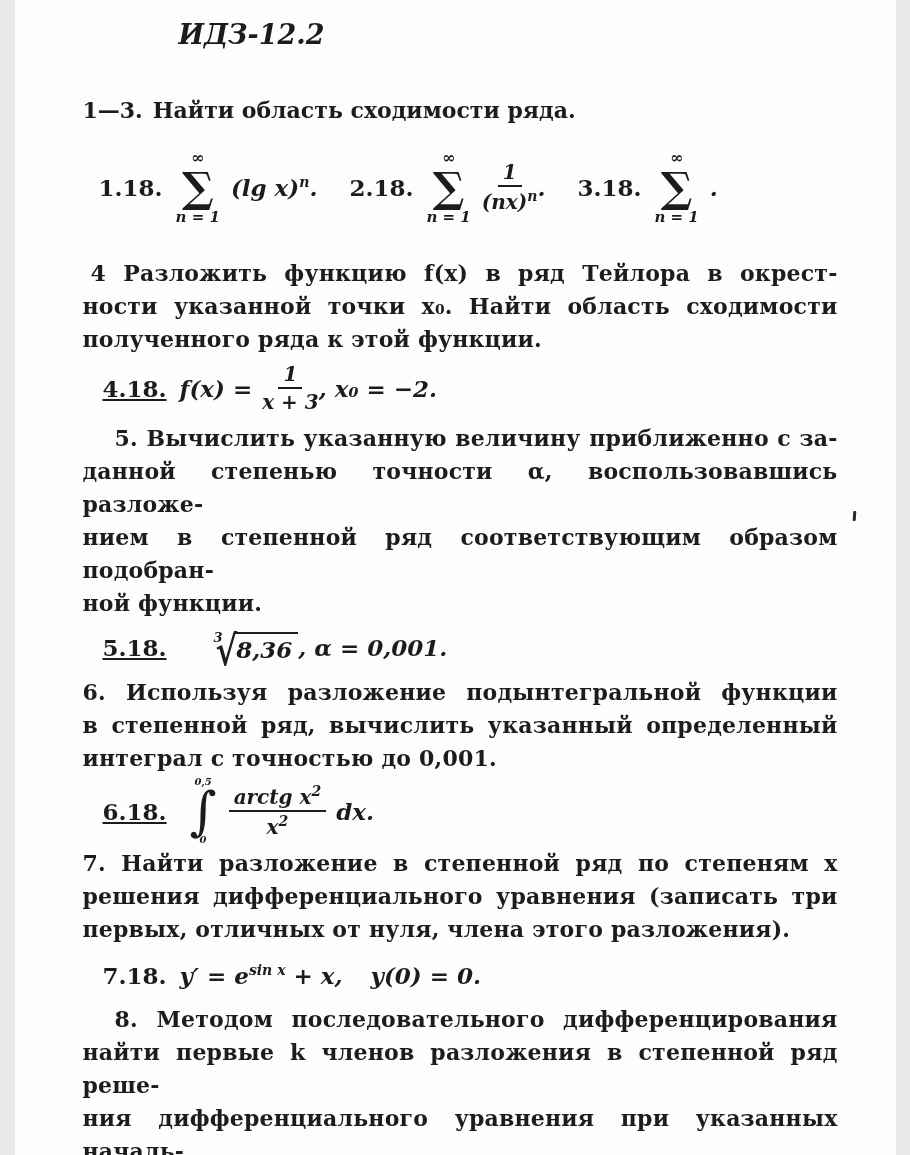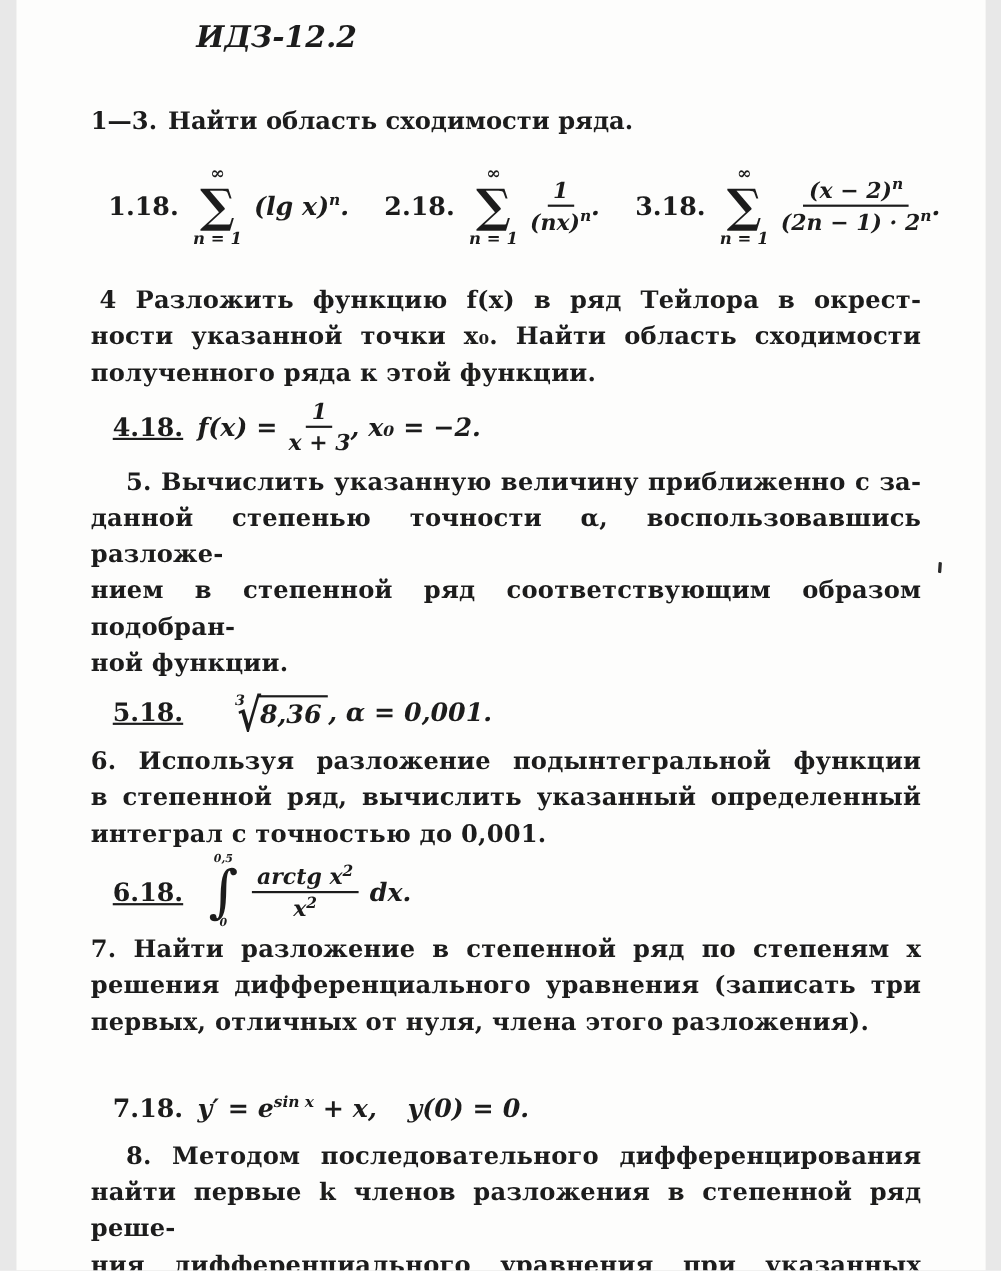--- a/index.html
+++ b/index.html
@@ -14,21 +14,21 @@
   
   .para { font-size:22px; line-height:33px; }
   .para .tl { text-align:justify; text-align-last:justify; letter-spacing:0.2px; }
   .para .tl:last-child { text-align-last:left; }
   .ind .tl:first-child { text-indent:32px; }
   .ind-sm .tl:first-child { text-indent:8px; }
   .intro { margin-top:42px; font-size:22px; line-height:33px; }
   .intro .lbl { margin-right:10px; }
   
   .pnum { font-size:23px; white-space:nowrap; }
-  .mit { font-style:italic;margin-top:32px; }
+  .mit { font-style:italic; }
   .frac { display:inline-flex; flex-direction:column; align-items:center; font-style:italic;
           font-size:20px; line-height:1.2; vertical-align:middle; }
   .frac .fn { padding:0 5px 1px; border-bottom:2px solid #1c1c1c; white-space:nowrap; }
   .frac .fd { padding-top:1px; white-space:nowrap; }
   sup.msup { font-size:14px; font-style:italic; }
   
   .mathrow { display:flex; align-items:center; margin-top:16px; margin-left:16px; gap:32px; height:88px; }
   .mitem { display:inline-flex; align-items:center; }
   .mitem .pnum { margin-right:13px; }
   .sum { display:inline-flex; flex-direction:column; align-items:center; line-height:1; margin-right:11px; }
@@ -107,24 +107,20 @@
       <span class="expr">.</span>
     </div>
 
     <div class="mitem">
       <span class="pnum">3.18.</span>
       <span class="sum">
         <span class="up">∞</span>
         <span class="sg">∑</span>
         <span class="lo">n = 1</span>
       </span>
-      <span class="frac">
-        <span class="fn"><span>(x − 2)</span><sup class="msup">n</sup></span>
-        <span class="fd"><span>(2n − 1) · 2</span><sup class="msup">n</sup></span>
-      </span>
       <span class="expr">.</span>
     </div>
 
   </div>
 
   <div class="para ind-sm mt-p4">
       <div class="tl">4 Разложить функцию f(x) в ряд Тейлора в окрест-</div>
       <div class="tl">ности указанной точки x₀. Найти область сходимости</div>
       <div class="tl">полученного ряда к этой функции.</div>
     </div>

